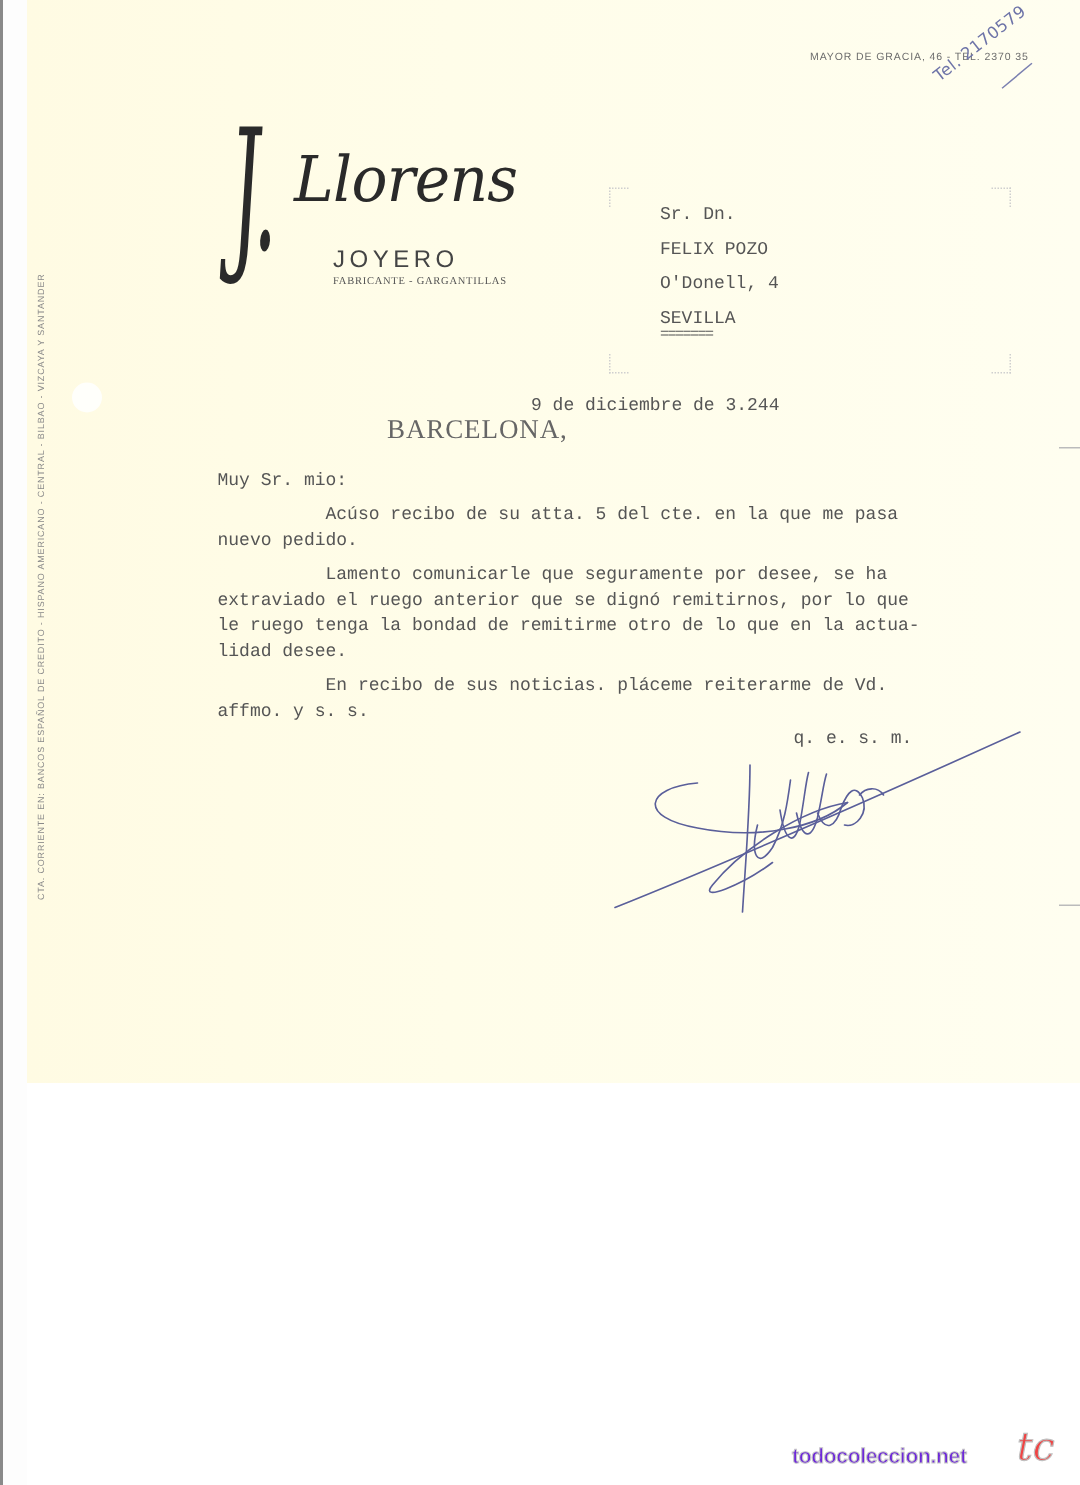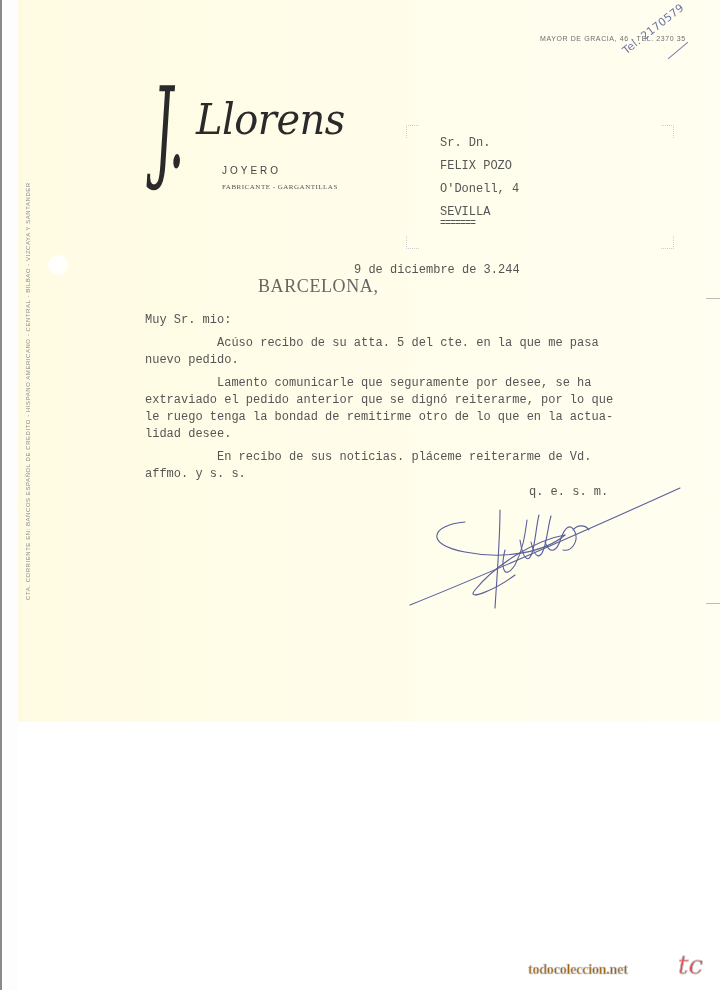--- a/index.html
+++ b/index.html
@@ -77,21 +77,21 @@
       font-style: italic;
       font-size: 42px;
       color: #2a2a2a;
       letter-spacing: -0.5px;
       transform: scaleX(0.95);
       transform-origin: left top;
     }
     .logo-title {
       position: absolute;
       left: 222px; top: 165px;
-      font-size: 10px;
+      font-size: 16px;
       letter-spacing: 3px;
       color: #444;
     }
     .logo-sub {
       position: absolute;
       left: 222px; top: 183px;
       font-family: "Liberation Serif", serif;
       font-size: 7px;
       letter-spacing: 0.5px;
       color: #555;
@@ -169,24 +169,24 @@
       transform-origin: left top;
       font-size: 6px;
       letter-spacing: 0.55px;
       color: #8a8a8a;
       white-space: nowrap;
       width: 440px;
     }
     .watermark {
       position: absolute;
       left: 528px; top: 962px;
-      font-family: Liberation Serif, serif;
+      font-family: Liberation Sans, sans-serif;
       font-size: 14px;
       font-weight: bold;
-      color: #a16207;
+      color: #6d28d9;
       -webkit-text-stroke: 0.7px #c9c9c9;
       letter-spacing: -0.2px;
       text-align: center;
     }
     .watermark-logo {
       position: absolute;
       left: 678px; top: 950px;
       font-family: "DejaVu Serif", serif;
       font-size: 26px;
       font-style: italic;
@@ -227,21 +227,21 @@
   <div class="typed addr-line" style="top:94px; font-size:10px; letter-spacing:-1px;">=======</div>
 </div>
 
 <div class="date-city">BARCELONA,</div>
 <div class="typed date-text">9 de diciembre de 3.244</div>
 
 <div class="typed body-line" style="top:314px">Muy Sr. mio:</div>
 <div class="typed body-line" style="top:337px">          Acúso recibo de su atta. 5 del cte. en la que me pasa</div>
 <div class="typed body-line" style="top:354px">nuevo pedido.</div>
 <div class="typed body-line" style="top:377px">          Lamento comunicarle que seguramente por desee, se ha</div>
-<div class="typed body-line" style="top:394px">extraviado el pedido anterior que se dignó reiterarme, por lo que</div>
+<div class="typed body-line" style="top:394px">extraviado el ruego anterior que se dignó remitirnos, por lo que</div>
 <div class="typed body-line" style="top:411px">le ruego tenga la bondad de remitirme otro de lo que en la actua-</div>
 <div class="typed body-line" style="top:428px">lidad desee.</div>
 <div class="typed body-line" style="top:451px">          En recibo de sus noticias. pláceme reiterarme de Vd.</div>
 <div class="typed body-line" style="top:468px">affmo. y s. s.</div>
 
 <div class="typed closing">q. e. s. m.</div>
 
 <svg class="signature" viewBox="0 0 280 135">
   <g fill="none" stroke="#5a5f9a" stroke-width="1.1" stroke-linecap="round" stroke-linejoin="round">
     <path d="M5 125 C 80 95, 160 60, 275 8"></path>

